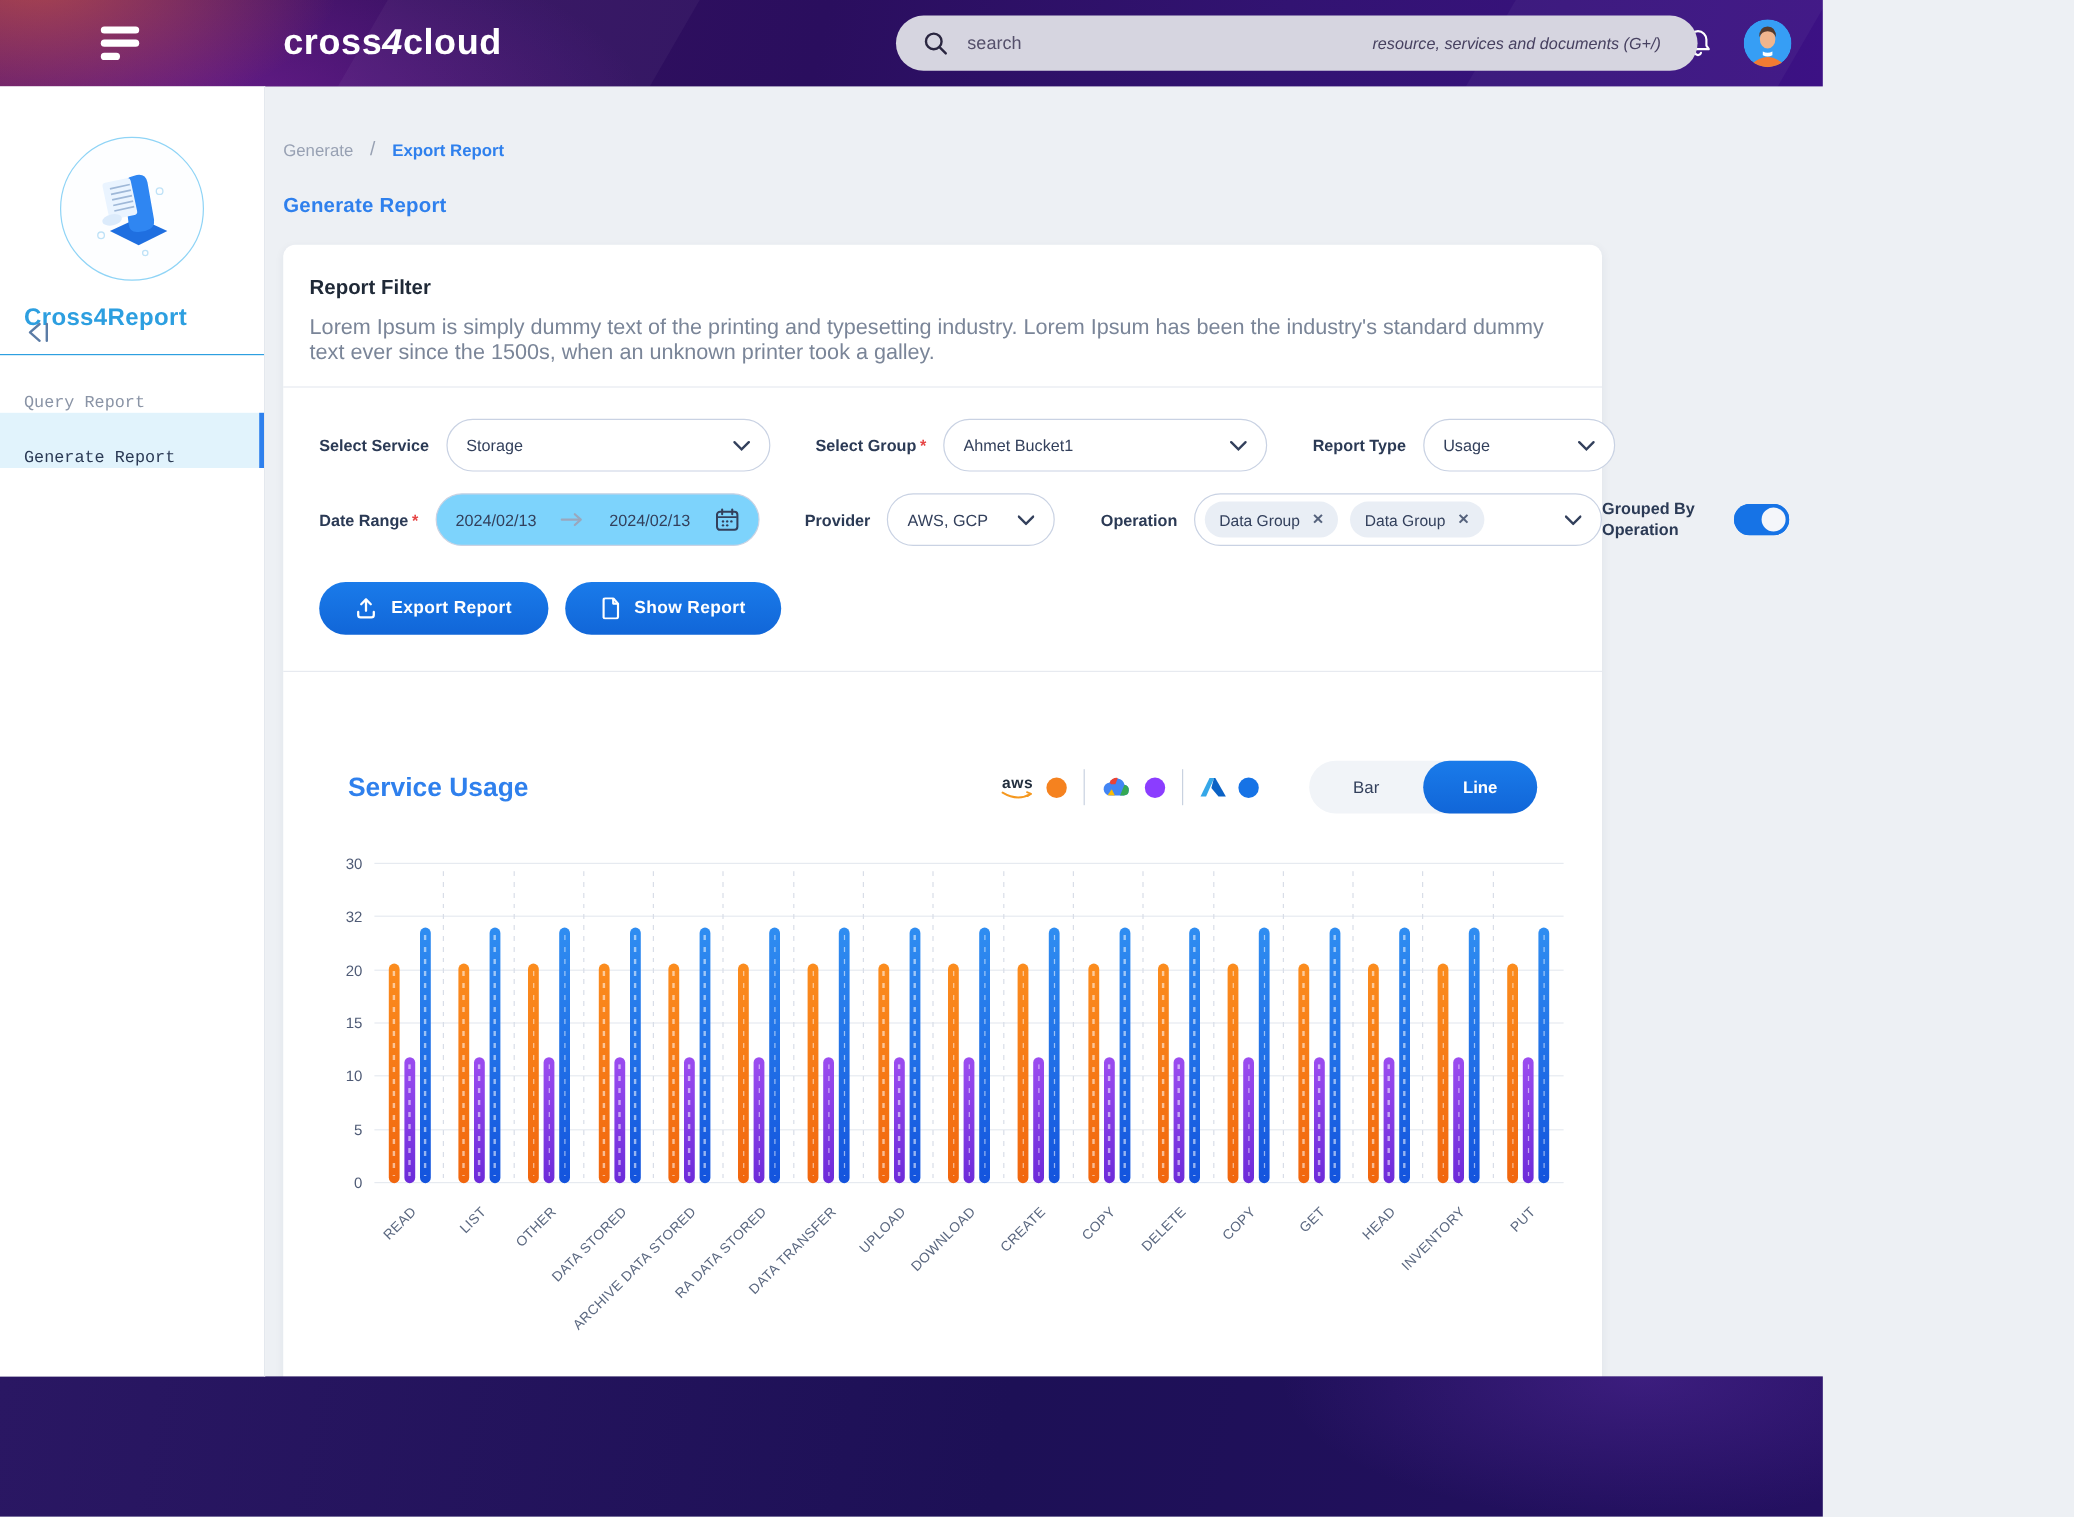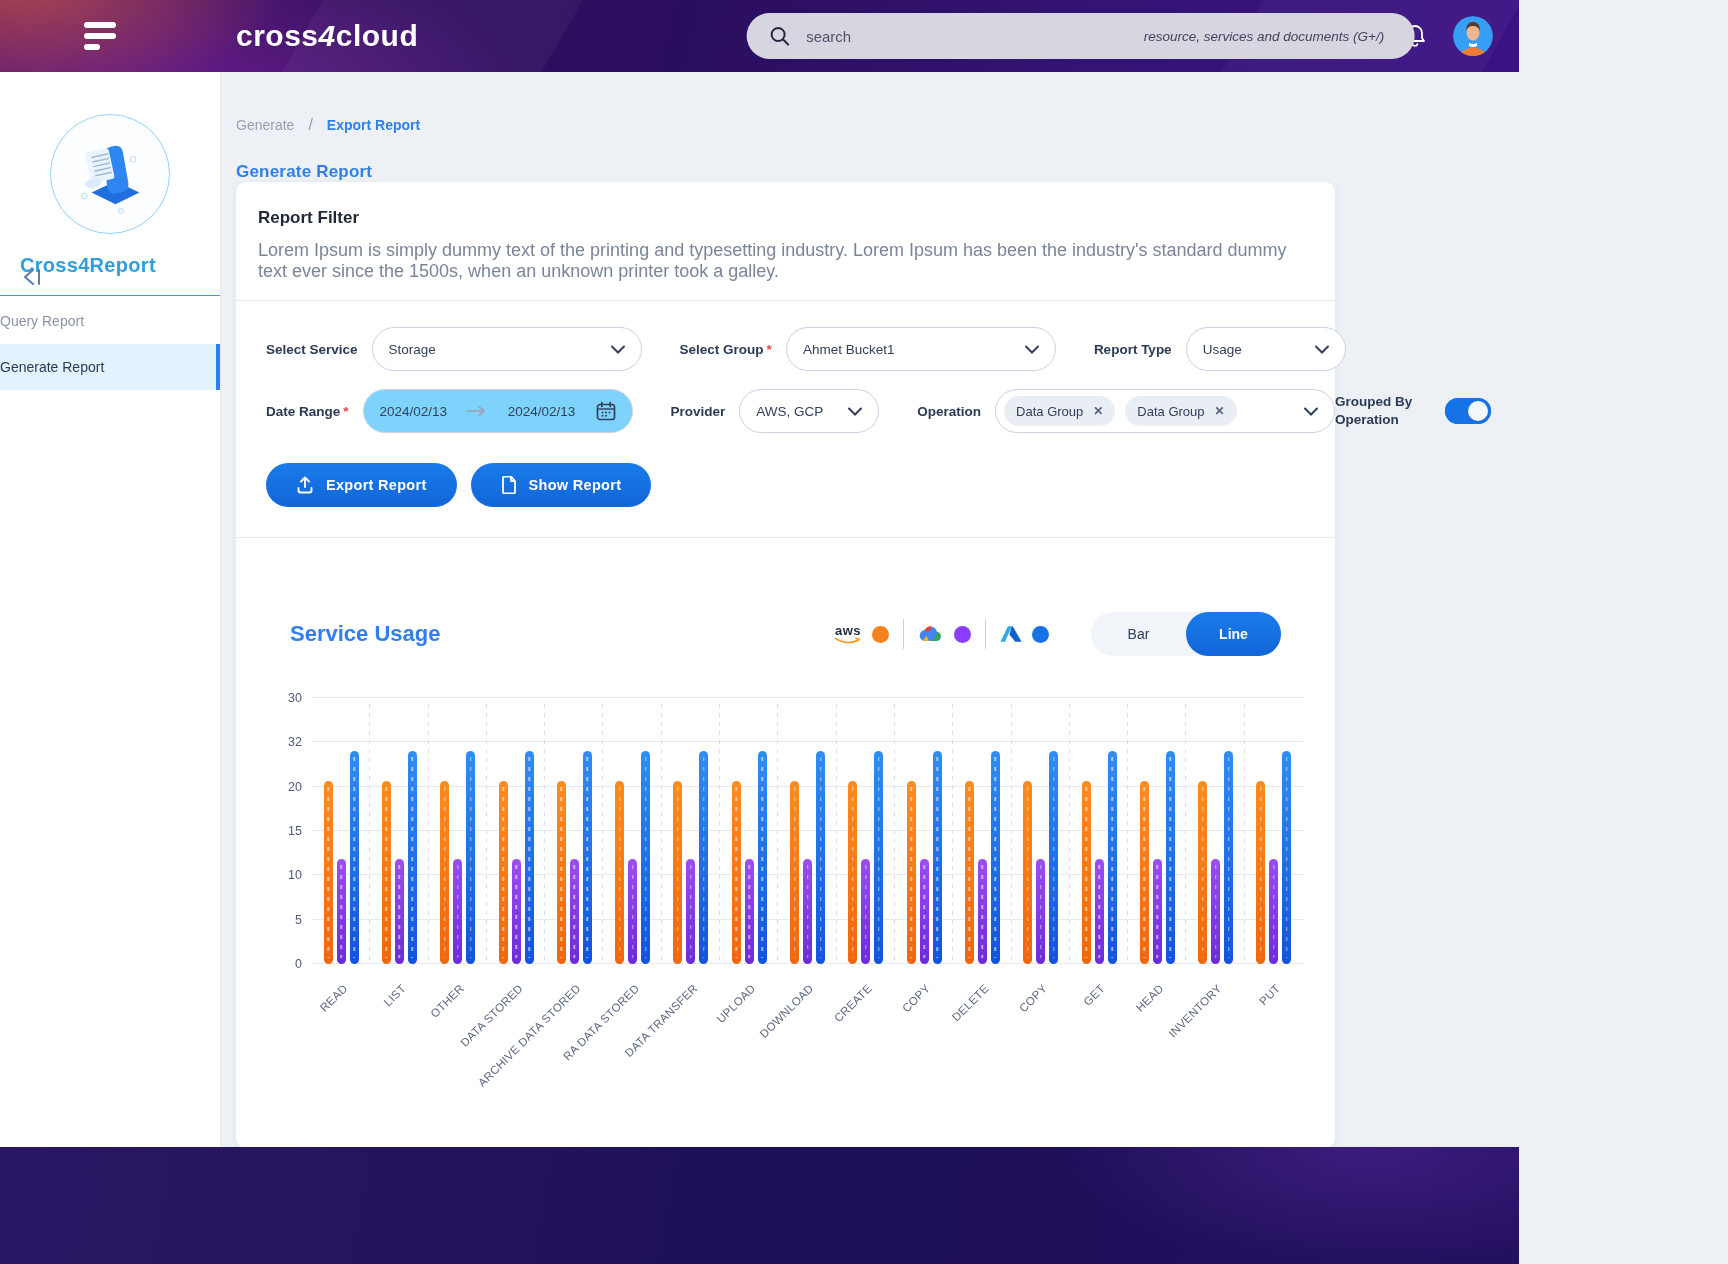--- a/index.html
+++ b/index.html
@@ -38,34 +38,34 @@
   
   .middle{flex:1;display:flex;min-height:0;}
   .sidebar{flex:0 0 221px;background:#fff;border-right:1px solid #e4e8ee;position:relative;}
   .logo-wrap{display:flex;justify-content:center;margin-top:42px;}
   .logo-circle{width:120px;height:120px;border-radius:50%;border:1.5px solid #8fd4f6;display:flex;
     align-items:center;justify-content:center;background:#fdfeff;}
   .collapse{position:absolute;left:22px;top:195px;cursor:pointer;}
   .app-title{margin:20px 0 0 20px;font-size:20px;color:#2d9fe0;font-weight:bold;letter-spacing:.3px;}
   .side-divider{margin-top:18px;height:1px;background:#2d9fe0;}
   .menu{margin-top:2px;}
-  .menu-item{height:46px;display:flex;align-items:center;font-size:14px;color:#8a94a6;
-    cursor:pointer;position:relative;}
+  .menu-item{height:46px;display:flex;align-items:flex-end;padding-left:20px;font-size:14px;color:#8a94a6;
+    cursor:pointer;position:relative;font-family:Liberation Mono, monospace;}
   .menu-item.active{background:#e1f3fc;color:#2b3a55;}
   .menu-item.active::after{content:"";position:absolute;right:0;top:0;bottom:0;width:4px;background:#2f80ed;}
 
   .main{flex:1;min-width:0;padding:44px 184px 0 15px;}
   .breadcrumb{display:flex;align-items:center;gap:14px;font-size:14px;}
   .breadcrumb .parent{color:#98a1b3;cursor:pointer;}
   .breadcrumb .sep{color:#98a1b3;font-size:16px;}
   .breadcrumb .current{color:#2f80ed;font-weight:bold;cursor:pointer;}
   .page-title{margin-top:28px;font-size:17px;font-weight:bold;color:#2f80ed;letter-spacing:.2px;}
 
   
-  .card{background:#fff;border-radius:10px;box-shadow:0 2px 8px rgba(30,50,90,.06);}
+  .card{margin-top:22px;background:#fff;border-radius:10px;box-shadow:0 2px 8px rgba(30,50,90,.06);}
   .card-header{padding:26px 22px 18px 22px;}
   .card-header h2{margin:0;font-size:17px;font-weight:bold;color:#1f2937;}
   .card-header p{margin:12px 0 0 0;font-size:18px;color:#7a8598;}
   .hdivider{height:1px;background:#e7eaf0;}
 
   .filter-body{padding:26px 30px 30px 30px;}
   .frow{display:flex;align-items:center;}
   .frow + .frow{margin-top:18px;}
   .flabel{font-size:13.5px;font-weight:bold;color:#2b3a55;white-space:nowrap;margin-right:14px;}
   .req{color:#e64545;margin-left:3px;}

